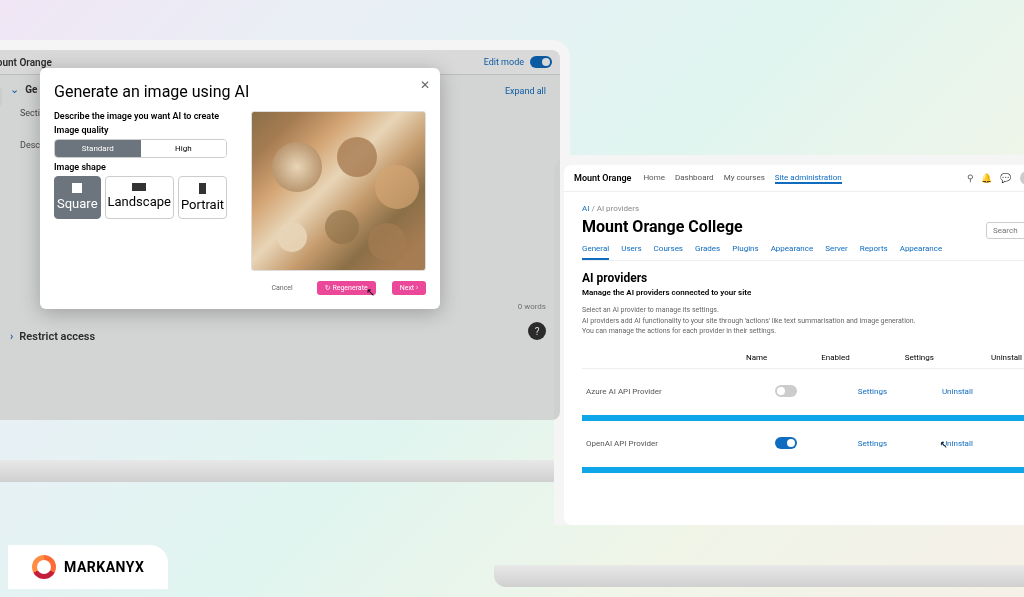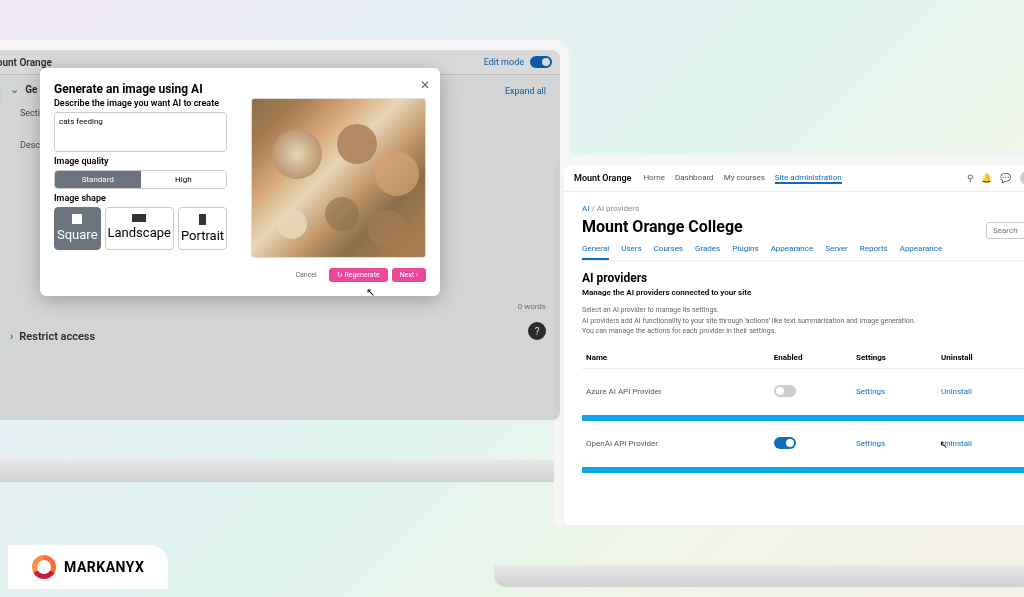--- a/index.html
+++ b/index.html
@@ -22,39 +22,39 @@
 .section-header{display:flex;align-items:center;padding:8px 30px;gap:6px}
 .chevron{color:#0f6cbf;font-size:11px}
 .section-body{padding:4px 40px;font-size:9px;color:#555}
 .expand{position:absolute;right:14px;top:36px;font-size:9px;color:#0f6cbf}
 .words{position:absolute;right:14px;top:252px;font-size:8px;color:#888}
 .help-btn{position:absolute;right:14px;top:272px;width:18px;height:18px;background:#333;color:#fff;border-radius:50%;display:flex;align-items:center;justify-content:center;font-size:10px}
 .restrict{position:absolute;left:30px;top:280px;display:flex;align-items:center;gap:6px;font-weight:600;font-size:11px}
 
 
 .modal{position:absolute;left:60px;top:18px;width:400px;background:#fff;border-radius:6px;box-shadow:0 4px 20px rgba(0,0,0,.25);z-index:2;padding:14px}
-.modal-title{font-size:12px;font-weight:700;margin-bottom:2px}
+.modal-title{font-size:16px;font-weight:400;margin-bottom:10px}
 .modal-close{position:absolute;right:10px;top:10px;cursor:pointer;font-size:12px;color:#666}
 .modal-body{display:flex;gap:24px}
 .modal-left{flex:0 0 150px}
 .label{font-size:9px;font-weight:600;margin-bottom:4px}
 .textarea{width:100%;height:40px;border:1px solid #ccc;border-radius:4px;padding:4px;font-size:8px;resize:none}
 .seg{display:flex;border:1px solid #ccc;border-radius:4px;overflow:hidden;margin-bottom:4px}
 .seg button{flex:1;border:none;background:#fff;padding:4px 0;font-size:8px;cursor:pointer}
 .seg button.active{background:#6c757d;color:#fff}
 .shape-grid{display:flex;gap:4px}
 .shape-btn{flex:1;border:1px solid #ccc;border-radius:4px;padding:6px 2px;text-align:center;font-size:13px;cursor:pointer;background:#fff}
 .shape-btn.active{background:#6c757d;color:#fff;border-color:#6c757d}
 .shape-icon{width:10px;height:10px;background:currentColor;margin:0 auto 3px;display:block}
 .shape-btn:not(.active) .shape-icon{background:#333}
 .shape-land{width:14px;height:8px}
 .shape-port{width:7px;height:11px}
 .preview{flex:1;height:160px;border:1px solid #ddd;border-radius:3px;background:linear-gradient(135deg,#8b6f47 0%,#a67c52 15%,#d4a574 30%,#e8d5b7 45%,#c49a6c 60%,#8b6f47 75%,#a67c52 90%);position:relative;overflow:hidden}
 .preview::before{content:"";position:absolute;width:50px;height:50px;border-radius:50%;background:radial-gradient(ellipse,#e8d5b7,#a67c52);left:20px;top:30px;box-shadow:60px -10px 0 -5px rgba(168,124,82,.8),100px 20px 0 -3px rgba(212,165,116,.7),45px 60px 0 -8px rgba(139,111,71,.6),-5px 70px 0 -10px rgba(232,213,183,.9),90px 75px 0 -6px rgba(164,124,82,.7)}
-.modal-actions{display:flex;justify-content:flex-end;gap:4px;margin-top:10px}
+.modal-actions{display:flex;justify-content:flex-end;gap:16px;margin-top:10px}
 .btn{border:none;padding:3px 8px;font-size:7px;border-radius:3px;cursor:pointer}
 .btn-ghost{background:transparent;color:#666}
 .btn-primary{background:#ec4899;color:#fff}
 .cursor{position:absolute;font-size:11px;pointer-events:none}
 
 
 .laptop-right{right:-30px;top:155px;width:500px;height:370px}
 .laptop-right .laptop-base{left:-60px;top:410px;width:580px}
 .r-topbar{display:flex;align-items:center;padding:6px 10px;border-bottom:1px solid #eee;font-size:9px;gap:12px}
 .r-site{font-weight:600}
@@ -67,21 +67,21 @@
 .breadcrumb span{color:#888}
 .r-title{font-size:16px;font-weight:700;margin:4px 0 8px}
 .search-box{position:absolute;right:18px;top:30px;border:1px solid #ccc;border-radius:3px;padding:3px 6px;font-size:8px;width:40px}
 .subtabs{display:flex;gap:12px;font-size:8px;border-bottom:1px solid #eee;padding-bottom:6px;margin-bottom:10px}
 .subtabs a{color:#0f6cbf;text-decoration:none}
 .subtabs a.active{border-bottom:2px solid #0f6cbf;padding-bottom:5px;margin-bottom:-6px}
 .sec-title{font-size:12px;font-weight:700;margin-bottom:3px}
 .sec-sub{font-size:8px;font-weight:600;margin-bottom:8px}
 .sec-desc{font-size:7px;color:#666;line-height:1.5;margin-bottom:10px}
 .tbl{width:100%;font-size:8px;border-collapse:collapse}
-.tbl th{text-align:left;font-weight:700;padding:6px 4px;border-bottom:1px solid #eee}
+.tbl th{text-align:right;font-weight:400;padding:6px 4px;border-bottom:1px solid #eee}
 .tbl td{padding:16px 4px;border-bottom:6px solid #0ea5e9;color:#555}
 .sw{width:22px;height:12px;border-radius:6px;position:relative;display:inline-block}
 .sw.off{background:#ccc}.sw.on{background:#0f6cbf}
 .sw::after{content:"";position:absolute;width:8px;height:8px;background:#fff;border-radius:50%;top:2px}
 .sw.off::after{left:2px}.sw.on::after{right:2px}
 .link{color:#0f6cbf;cursor:pointer}
 .cursor2{position:absolute;right:96px;top:247px;font-size:10px}
 
 
 .logo-badge{position:absolute;left:8px;bottom:8px;background:#fff;border-radius:0 18px 0 0;padding:10px 24px;display:flex;align-items:center;gap:8px}
@@ -120,21 +120,20 @@
       </div>
     </div>
     <div class="overlay"></div>
 
     <div class="modal">
       <div class="modal-title">Generate an image using AI</div>
       <span class="modal-close">✕</span>
       <div class="modal-body">
         <div class="modal-left">
           <div class="label">Describe the image you want AI to create</div>
-          <textarea class="textarea" style="">cats feeding</textarea>
           <div class="label" style="margin-top:0">Image quality</div>
           <div class="seg">
             <button class="active">Standard</button>
             <button>High</button>
           </div>
           <div class="label">Image shape</div>
           <div class="shape-grid">
             <div class="shape-btn active">
               <span class="shape-icon"></span>
               <span>Square</span>

